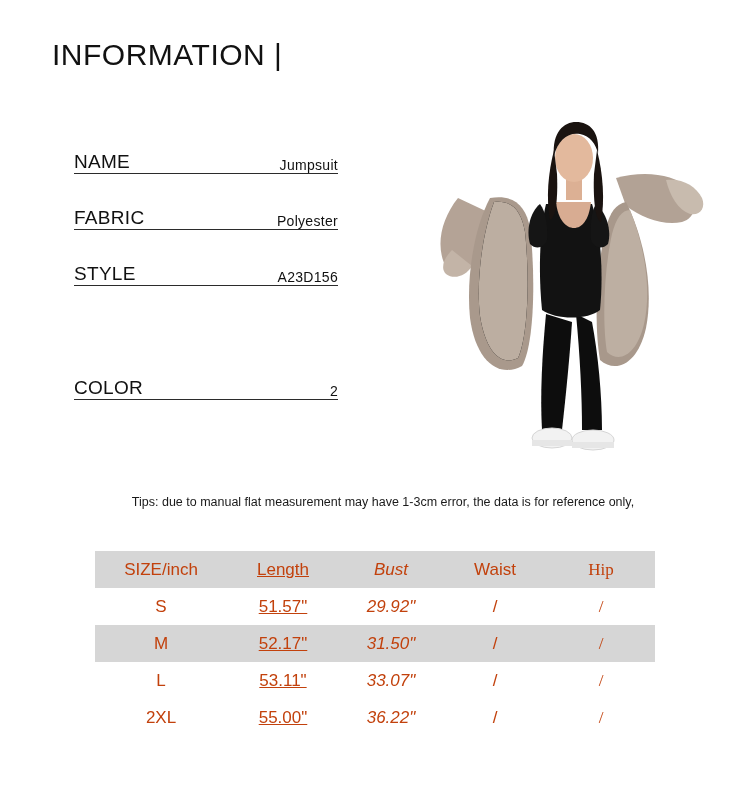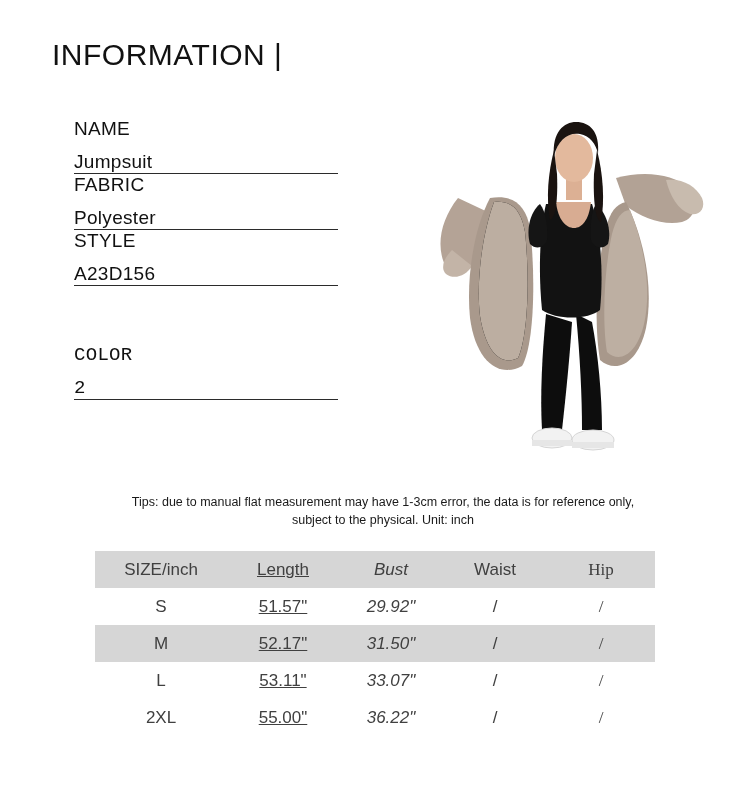--- a/index.html
+++ b/index.html
@@ -41,35 +41,33 @@
     position: absolute;
     left: 74px;
     top: 118px;
     width: 264px;
   }
   .spec-row {
     position: relative;
     height: 55px;
     border-bottom: 1px solid #2b2b2b;
     display: flex;
-    align-items: flex-start;
+    align-items: flex-end;
     justify-content: space-between;
-    flex-direction: column;
   }
   .spec-row.gap {
     margin-top: 58px;
-    font-family: Liberation Mono, monospace;
   }
   .spec-label {
     font-size: 19px;
     color: #111;
     letter-spacing: 0.3px;
   }
   .spec-value {
-    font-size: 19px;
+    font-size: 14px;
     color: #111;
     letter-spacing: 0.3px;
   }
 
   
   .photo {
     position: absolute;
     left: 430px;
     top: 78px;
     width: 290px;
@@ -98,21 +96,21 @@
     top: 551px;
     width: 560px;
     border-collapse: collapse;
     font-size: 17px;
   }
   .size-table td, .size-table th {
     text-align: center;
     font-weight: 400;
     padding: 0;
     height: 37px;
-    color: #404040;
+    color: #c2410c;
   }
   .size-table thead tr {
     background: #d6d6d6;
   }
   .size-table tbody tr.alt {
     background: #d6d6d6;
   }
   .size-table tbody tr.plain {
     background: #ffffff;
   }
@@ -193,21 +191,20 @@
 
       <ellipse cx="122" cy="360" rx="20" ry="10" fill="#f2f2f2" stroke="#d5d5d5"></ellipse>
       <ellipse cx="163" cy="362" rx="21" ry="10" fill="#f2f2f2" stroke="#d5d5d5"></ellipse>
       <path d="M102 362 L142 362 L142 368 L102 368 Z" fill="#e6e6e6"></path>
       <path d="M142 364 L184 364 L184 370 L142 370 Z" fill="#e6e6e6"></path>
     </svg>
   </div>
 
   <div class="tips">
     <div>Tips: due to manual flat measurement may have 1-3cm error, the data is for reference only,</div>
-    <div>subject to the physical. Unit: inch</div>
   </div>
 
   <table class="size-table">
     <thead>
       <tr>
         <th>SIZE/inch</th>
         <th>Length</th>
         <th>Bust</th>
         <th>Waist</th>
         <th>Hip</th>

